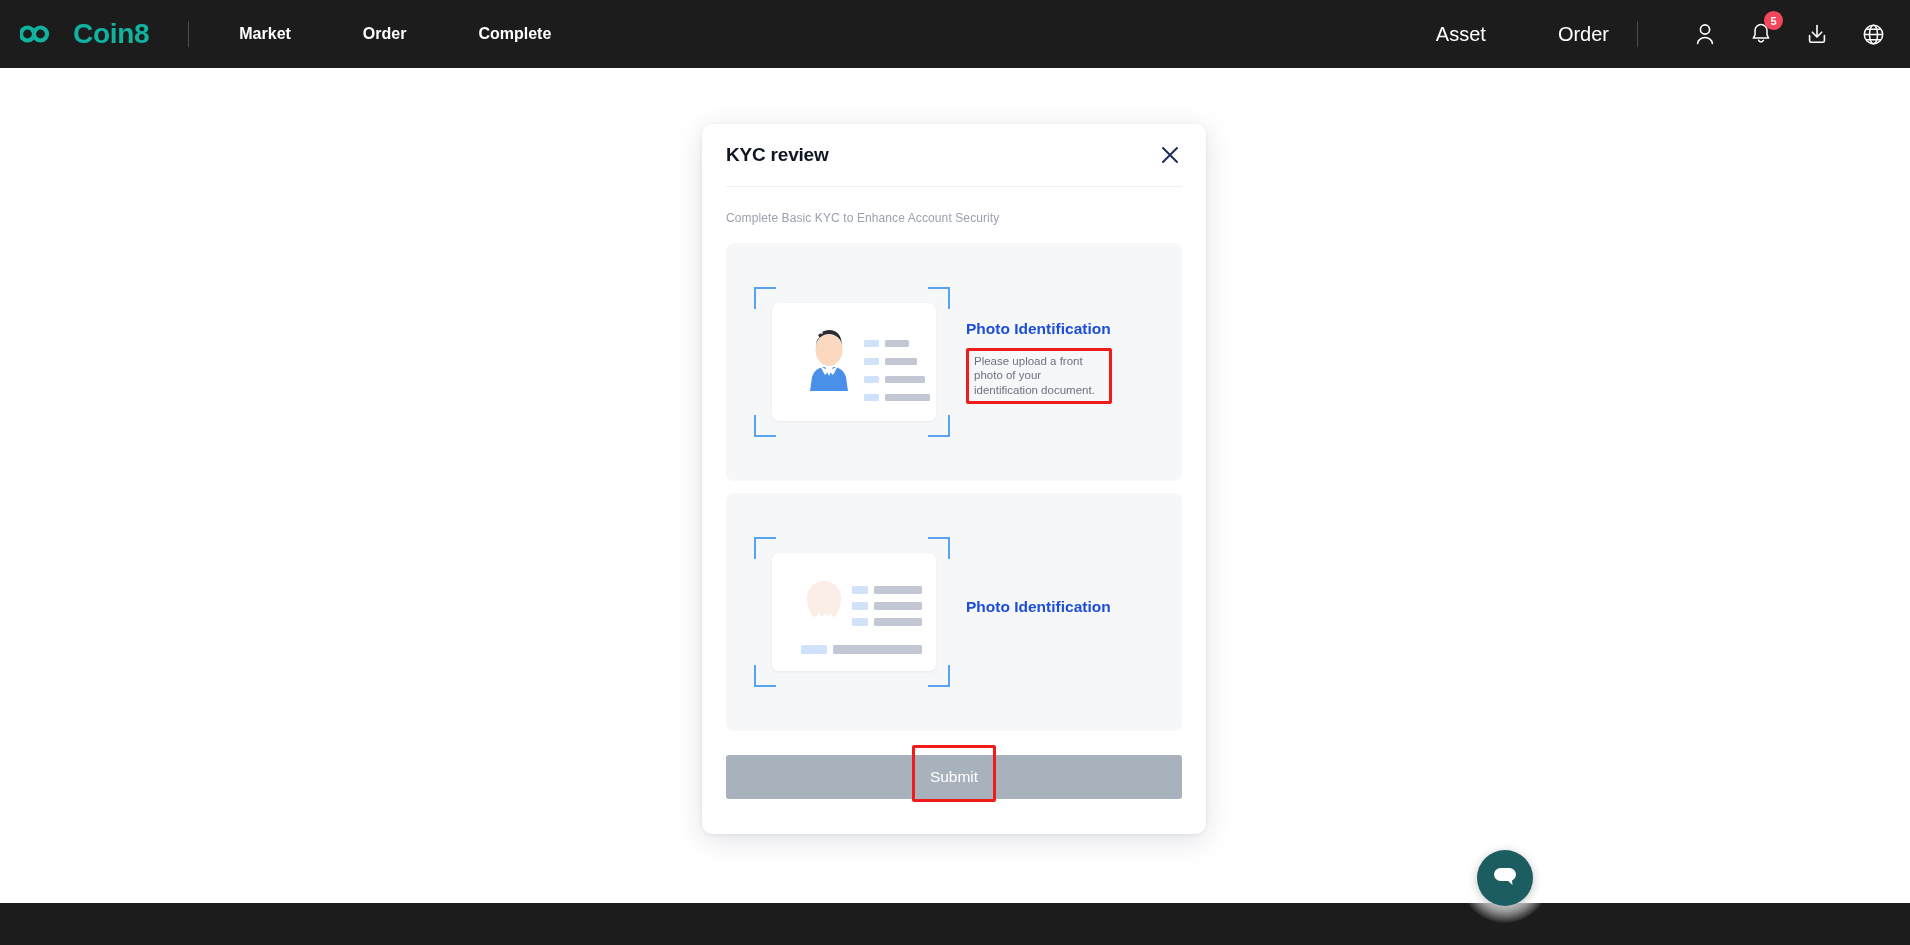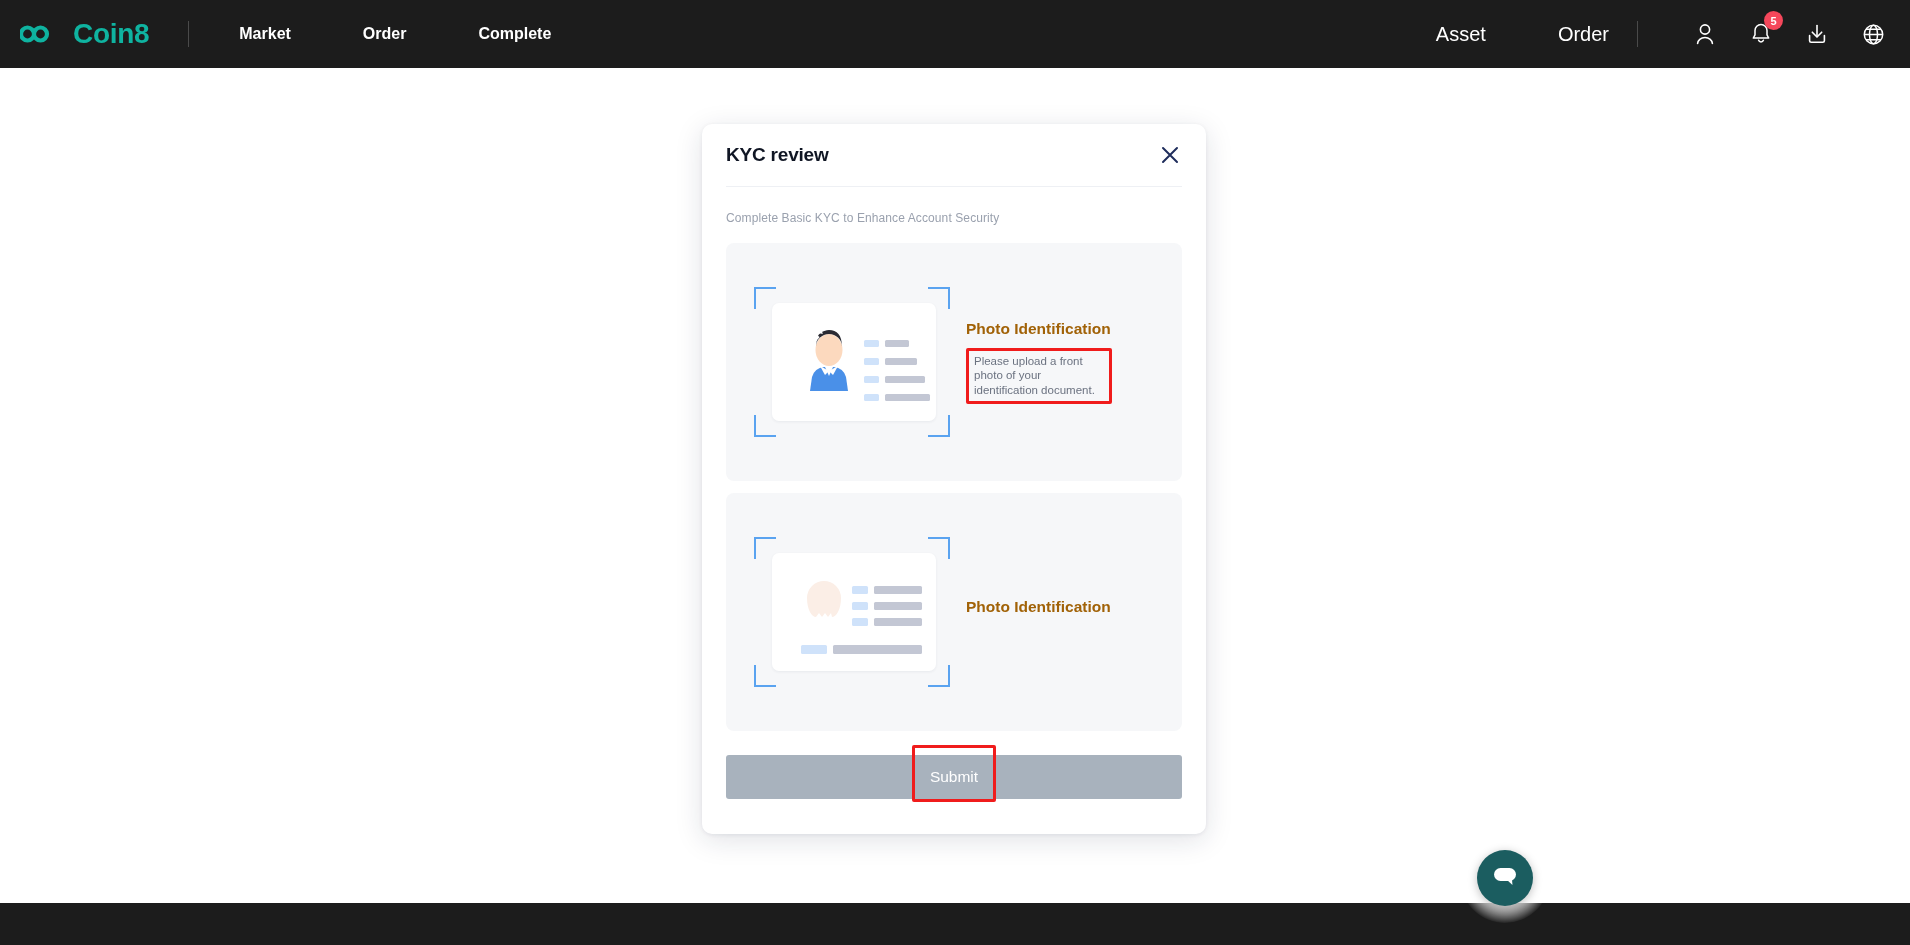--- a/index.html
+++ b/index.html
@@ -58,21 +58,21 @@
   .corner.tr { right:0; top:0;    border-right:2px solid #5aa3f0; border-top:2px solid #5aa3f0; }
   .corner.bl { left:0;  bottom:0; border-left:2px solid #5aa3f0; border-bottom:2px solid #5aa3f0; }
   .corner.br { right:0; bottom:0; border-right:2px solid #5aa3f0; border-bottom:2px solid #5aa3f0; }
   .id-card {
     position:absolute; left:18px; top:16px; width:164px; height:118px;
     background:#ffffff; border-radius:7px; box-shadow:0 1px 3px rgba(40,50,80,0.07);
     overflow:hidden;
   }
 
   .card-right { margin-left:16px; flex:1 1 auto; padding-right:14px; }
-  .card-heading { font-size:15.5px; font-weight:700; color:#a16207; margin-bottom:10px; }
+  .card-heading { font-size:15.5px; font-weight:700; color:#1d4ed8; margin-bottom:10px; }
   .annot-box {
     display:inline-block; border:3px solid #f01c1c; border-radius:2px;
     padding:3px 9px 4px 5px; max-width:146px;
   }
   .annot-text { font-size:11.5px; line-height:1.25; color:#6b7280; }
 
   
   .submit-wrap { position:relative; padding:12px 24px 11px 24px; }
   .submit-btn {
     width:100%; height:44px; background:#a8b2bd; border:none; border-radius:3px;

